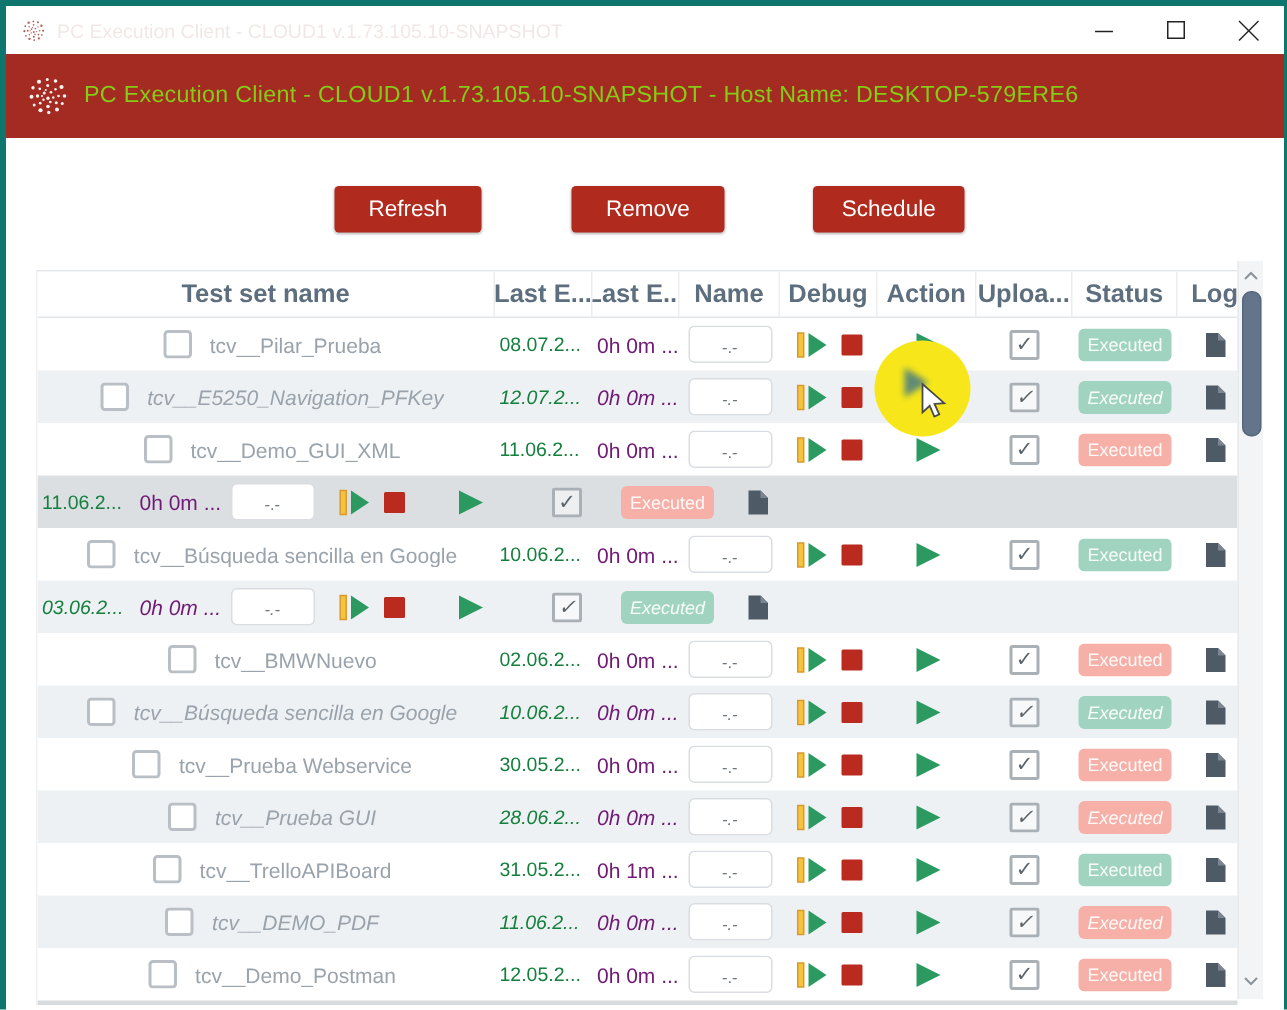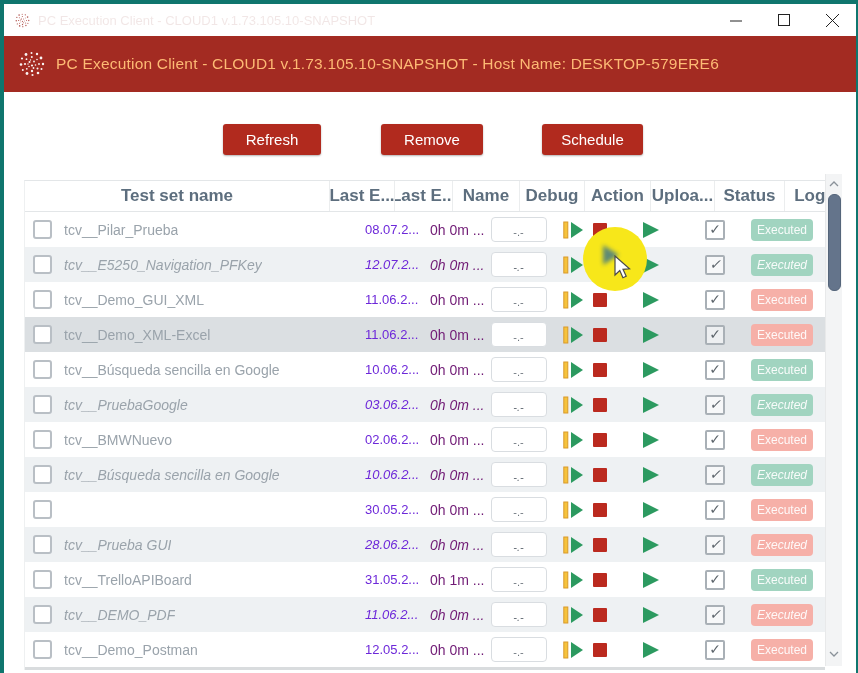--- a/index.html
+++ b/index.html
@@ -8,39 +8,39 @@
 
   
   .titlebar { position:relative; height:32px; background:#ffffff; }
   .tb-logo { position:absolute; left:10px; top:8px; width:17px; height:17px; opacity:.85; }
   .ghost-title { position:absolute; left:34px; top:9px; font-size:13px; color:#9b4a44; opacity:.13; white-space:nowrap; }
   .win-controls { position:absolute; right:0; top:0; height:32px; display:flex; }
   .win-btn { width:48px; height:32px; display:flex; align-items:center; justify-content:center; background:transparent; border:none; cursor:default; }
 
   
   .banner { position:absolute; left:0; top:32px; width:100%; height:56px; background:#a32b22; display:flex; align-items:center; padding-left:13px; box-sizing:border-box; }
-  .banner-title { color:#fdba74; font-size:15.5px; margin-left:9px; letter-spacing:.2px; white-space:nowrap; }
+  .banner-title { color:#84cc16; font-size:15.5px; margin-left:9px; letter-spacing:.2px; white-space:nowrap; }
 
   
   .btn { position:absolute; height:31px; background:#b12a1e; color:#fff; border:none; border-radius:3px; font-size:15px; font-family:"Liberation Sans",sans-serif; box-shadow:0 1px 2px rgba(0,0,0,.3); cursor:pointer; }
   .btn-refresh  { left:219px; top:120px; width:98px; }
   .btn-remove   { left:377px; top:120px; width:102px; }
   .btn-schedule { left:538px; top:120px; width:101px; }
 
   
   .table { position:absolute; left:20px; top:176px; width:800px; height:489px; border-top:1px solid #e3e6e8; border-left:1px solid #eef0f1; overflow:hidden; background:#fff; }
   .thead { display:flex; height:30px; border-bottom:1px solid #e3e6e8; background:#fff; width:820px; }
   .th { flex:0 0 auto; font-weight:bold; color:#5d6e7e; font-size:17px; display:flex; align-items:center; justify-content:center; border-right:1px solid #ebedee; overflow:hidden; white-space:nowrap; box-sizing:border-box; }
   .tbody { width:820px; }
   .row { display:flex; height:35px; align-items:center; width:820px; background:#fff; }
   .row.alt { background:#eef1f3;font-style:italic; }
   .row.selected { background:#dbdfe2; }
   .cell { flex:0 0 auto; box-sizing:border-box; display:flex; align-items:center; overflow:hidden; white-space:nowrap; }
-  .c-name   { width:305px; padding-left:8px; }
-  .c-date   { width:65px;  font-size:13px; color:#6d28d9; padding-left:3px;margin-left:32px; }
+  .c-name   { width:305px; padding-left:8px;justify-content:center; }
+  .c-date   { width:65px;  font-size:13px; color:#15803d; padding-left:3px; }
   .c-dur    { width:58px;  font-size:14px; color:#701a75; padding-left:3px; }
   .c-step   { width:67px;  justify-content:center; }
   .c-debug  { width:65px;  justify-content:center; gap:9px; }
   .c-action { width:66px;  justify-content:center; }
   .c-upload { width:64px;  justify-content:center; }
   .c-status { width:70px;  justify-content:center; }
   .c-logs   { width:60px;  justify-content:flex-start; padding-left:18px; }
   .rowcheck { width:15px; height:15px; border:2px solid #b9bfc5; border-radius:3px; background:#fff; margin-right:12px; flex:0 0 auto; }
   .name-text { color:#9aa3ab; font-size:14px; overflow:hidden; text-overflow:ellipsis; }
   .step-input { width:56px; height:25px; border:1px solid #d9dde1; border-radius:4px; background:#fff; display:flex; align-items:flex-end; justify-content:center; font-size:11px; color:#6d757d; padding-bottom:3px; box-sizing:border-box; }
@@ -277,24 +277,20 @@
     </div>
     <div class="cell c-logs">
       <svg width="15" height="18" viewBox="0 0 15 18">
         <path d="M1 1 h8 l5 5 v11 h-13 z" fill="#4e5a66"></path>
         <path d="M9 1 l5 5 h-5 z" fill="#7b8692"></path>
       </svg>
     </div>
   </div>
 
   <div class="row selected">
-    <div class="cell c-name">
-      <span class="rowcheck"></span>
-      <span class="name-text">tcv__Demo_XML-Excel</span>
-    </div>
     <div class="cell c-date">11.06.2...</div>
     <div class="cell c-dur">0h 0m ...</div>
     <div class="cell c-step">
       <span class="step-input">-.-</span>
     </div>
     <div class="cell c-debug">
       <svg width="21" height="18" viewBox="0 0 21 18">
         <rect x="0.8" y="1" width="4" height="16" fill="#f6c33c" stroke="#d99a2b" stroke-width="1"></rect>
         <polygon points="8,1 20,9 8,17" fill="#2c9a60"></polygon>
       </svg>
@@ -349,24 +345,20 @@
     </div>
     <div class="cell c-logs">
       <svg width="15" height="18" viewBox="0 0 15 18">
         <path d="M1 1 h8 l5 5 v11 h-13 z" fill="#4e5a66"></path>
         <path d="M9 1 l5 5 h-5 z" fill="#7b8692"></path>
       </svg>
     </div>
   </div>
 
   <div class="row alt">
-    <div class="cell c-name">
-      <span class="rowcheck"></span>
-      <span class="name-text">tcv__PruebaGoogle</span>
-    </div>
     <div class="cell c-date">03.06.2...</div>
     <div class="cell c-dur">0h 0m ...</div>
     <div class="cell c-step">
       <span class="step-input">-.-</span>
     </div>
     <div class="cell c-debug">
       <svg width="21" height="18" viewBox="0 0 21 18">
         <rect x="0.8" y="1" width="4" height="16" fill="#f6c33c" stroke="#d99a2b" stroke-width="1"></rect>
         <polygon points="8,1 20,9 8,17" fill="#2c9a60"></polygon>
       </svg>
@@ -459,20 +451,21 @@
       <svg width="15" height="18" viewBox="0 0 15 18">
         <path d="M1 1 h8 l5 5 v11 h-13 z" fill="#4e5a66"></path>
         <path d="M9 1 l5 5 h-5 z" fill="#7b8692"></path>
       </svg>
     </div>
   </div>
 
   <div class="row">
     <div class="cell c-name">
       <span class="rowcheck"></span>
+      <span class="name-text">tcv__Prueba Webservice</span>
     </div>
     <div class="cell c-date">30.05.2...</div>
     <div class="cell c-dur">0h 0m ...</div>
     <div class="cell c-step">
       <span class="step-input">-.-</span>
     </div>
     <div class="cell c-debug">
       <svg width="21" height="18" viewBox="0 0 21 18">
         <rect x="0.8" y="1" width="4" height="16" fill="#f6c33c" stroke="#d99a2b" stroke-width="1"></rect>
         <polygon points="8,1 20,9 8,17" fill="#2c9a60"></polygon>

